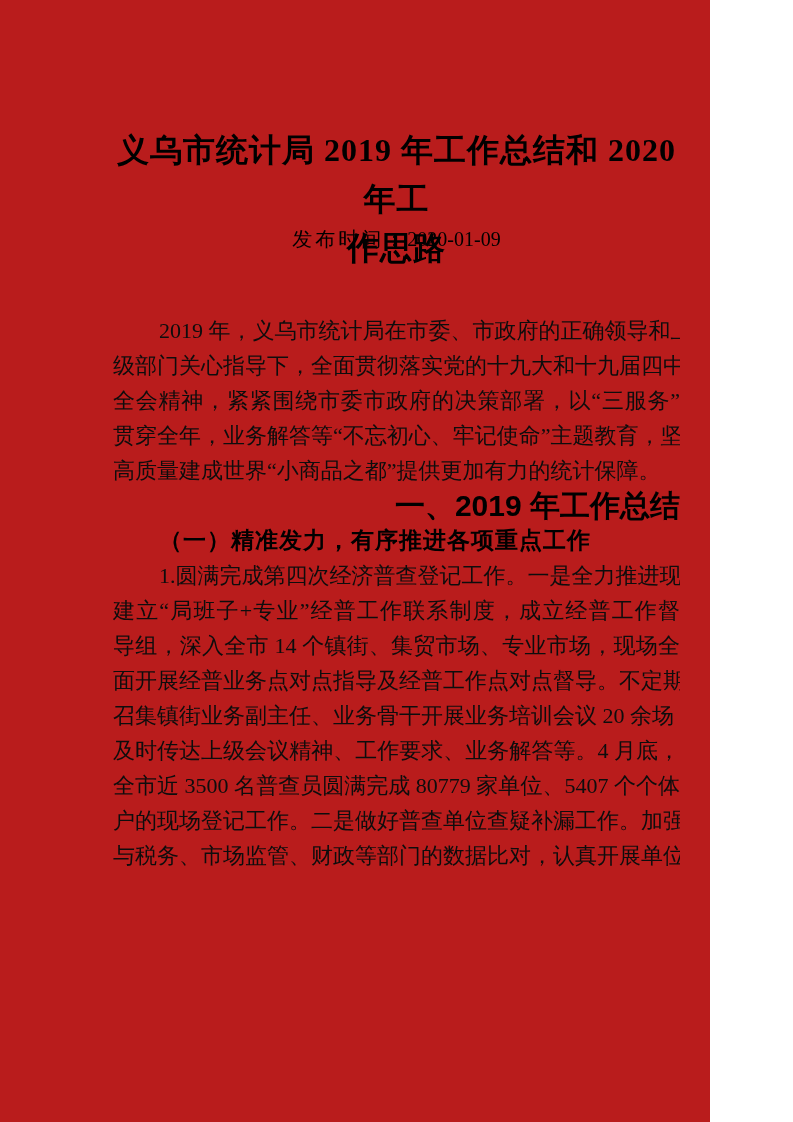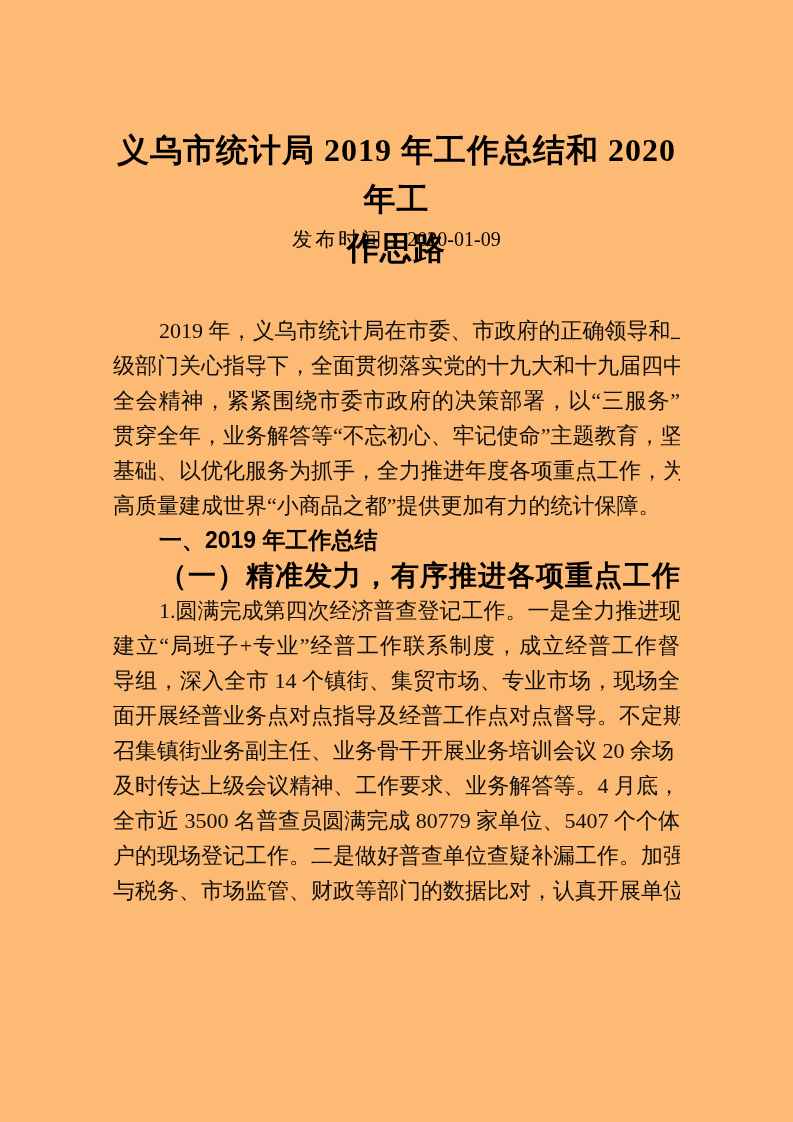--- a/index.html
+++ b/index.html
@@ -2,23 +2,23 @@
 <html><head>
 <meta charset="utf-8">
 <style>
   html, body {
     margin: 0;
     padding: 0;
     background: #ffffff;
   }
   .page {
     position: relative;
-    width: 793px;
+    width: 710px;
     height: 1122px;
-    background: #fdba74;
+    background: #b91c1c;
     color: #000000;
     font-family: "Liberation Serif", "DejaVu Serif", serif;
     overflow: hidden;
   }
   .title-block {
     position: absolute;
     top: 126px;
     left: 100px;
     width: 593px;
     text-align: center;
@@ -60,27 +60,28 @@
     text-align-last: justify;
     -moz-text-align-last: justify;
     text-justify: inter-character;
   }
   .indent {
     padding-left: 46px;
   }
   .h1 {
     font-family: "Liberation Sans", "DejaVu Sans", sans-serif;
     font-weight: bold;
-    font-size: 23px;
+    font-size: 30px;
     padding-left: 46px;
     color: #000000;
+    text-align: right;
   }
   .h2 {
     font-weight: bold;
-    font-size: 28px;
+    font-size: 23px;
     padding-left: 46px;
     letter-spacing: 1px;
     color: #000000;
   }
 </style>
 </head>
 <body>
 
 <div class="page">
 
@@ -91,21 +92,20 @@
 
   <div class="pub-line">
     <span class="pub-label">发布时间：</span><span>2020-01-09</span>
   </div>
 
   <div class="body-block">
     <div class="line j indent">2019 年，义乌市统计局在市委、市政府的正确领导和上</div>
     <div class="line j">级部门关心指导下，全面贯彻落实党的十九大和十九届四中</div>
     <div class="line j">全会精神，紧紧围绕市委市政府的决策部署，以“三服务”</div>
     <div class="line j">贯穿全年，业务解答等“不忘初心、牢记使命”主题教育，坚</div>
-    <div class="line j">基础、以优化服务为抓手，全力推进年度各项重点工作，为</div>
     <div class="line">高质量建成世界“小商品之都”提供更加有力的统计保障。</div>
 
     <div class="line h1">一、2019 年工作总结</div>
     <div class="line h2">（一）精准发力，有序推进各项重点工作</div>
 
     <div class="line j indent">1.圆满完成第四次经济普查登记工作。一是全力推进现</div>
     <div class="line j">建立“局班子+专业”经普工作联系制度，成立经普工作督</div>
     <div class="line j">导组，深入全市 14 个镇街、集贸市场、专业市场，现场全</div>
     <div class="line j">面开展经普业务点对点指导及经普工作点对点督导。不定期</div>
     <div class="line j">召集镇街业务副主任、业务骨干开展业务培训会议 20 余场，</div>

